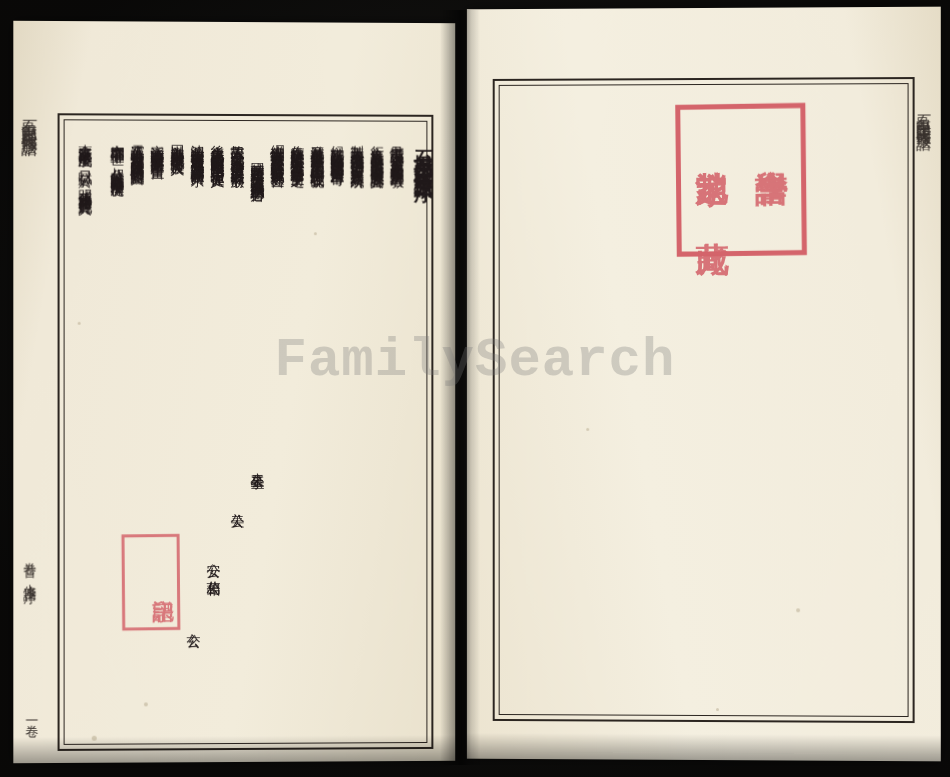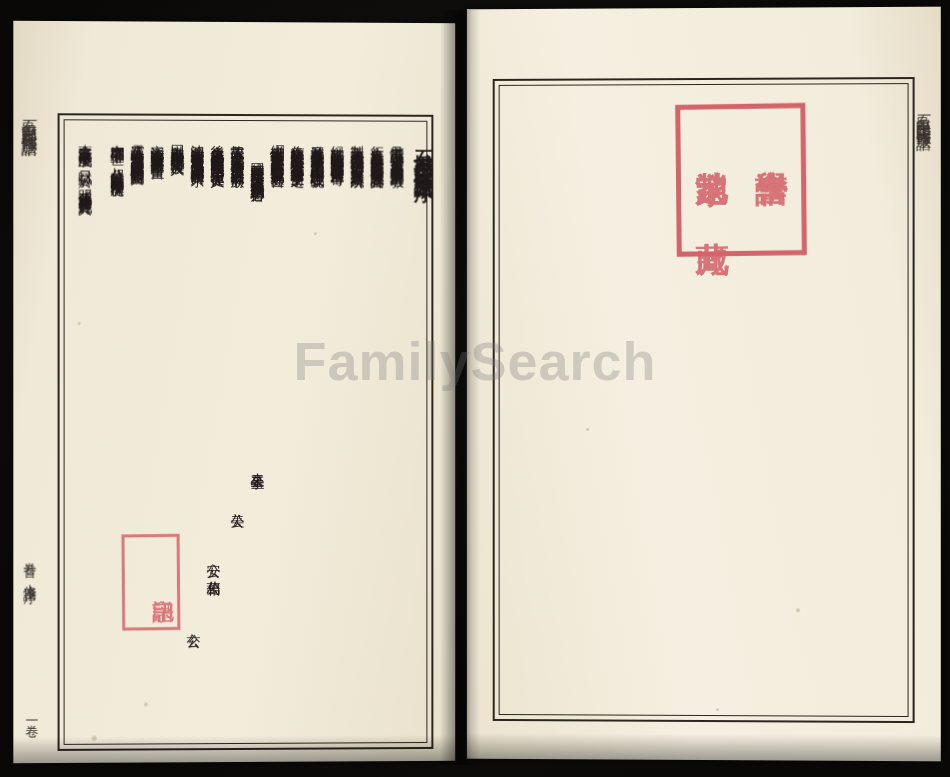--- a/index.html
+++ b/index.html
@@ -169,21 +169,21 @@
     padding: 2px;
     opacity: 0.85;
     transform: rotate(-0.5deg);
   }
 
   
   .watermark {
     position: absolute;
     left: 0; right: 0; top: 330px;
     text-align: center;
-    font-family: Liberation Sans, sans-serif;
+    font-family: Liberation Mono, monospace;
     font-size: 54px;
     font-weight: bold;
     color: rgba(120,120,120,0.30);
     letter-spacing: 1px;
     z-index: 8;
     pointer-events: none;
     user-select: none;
     white-space: nowrap;
   }
 

